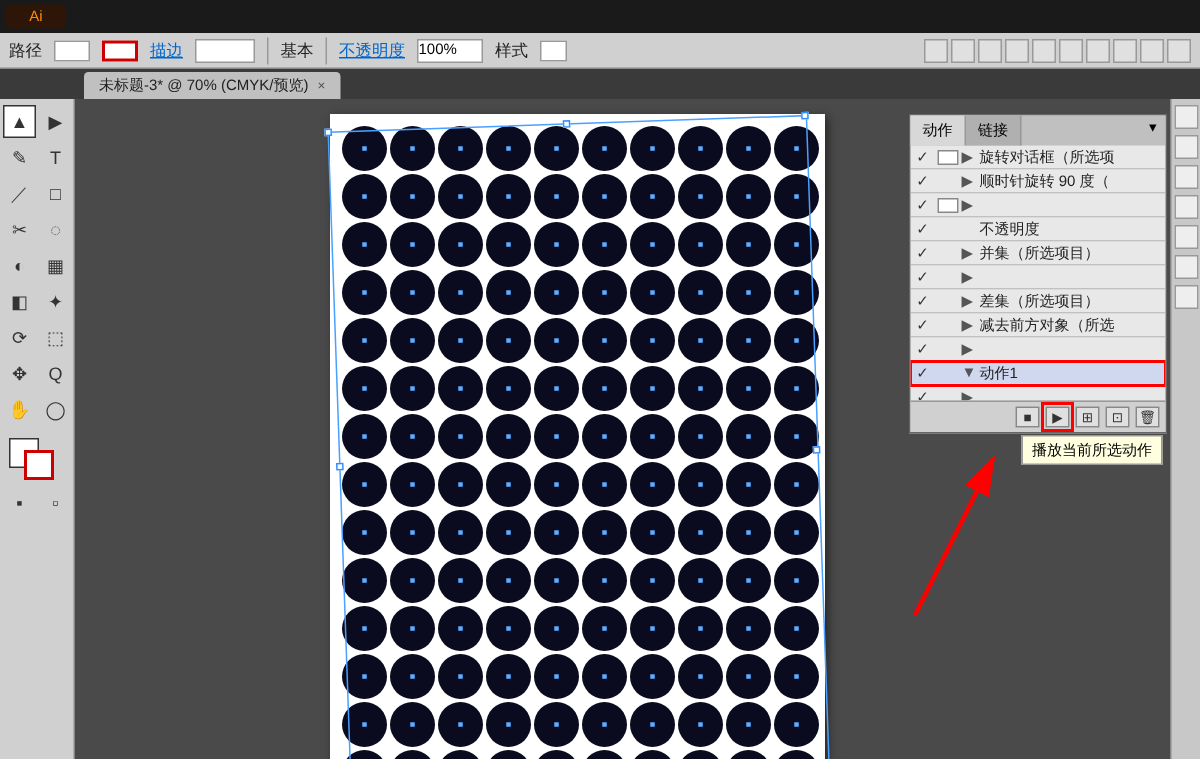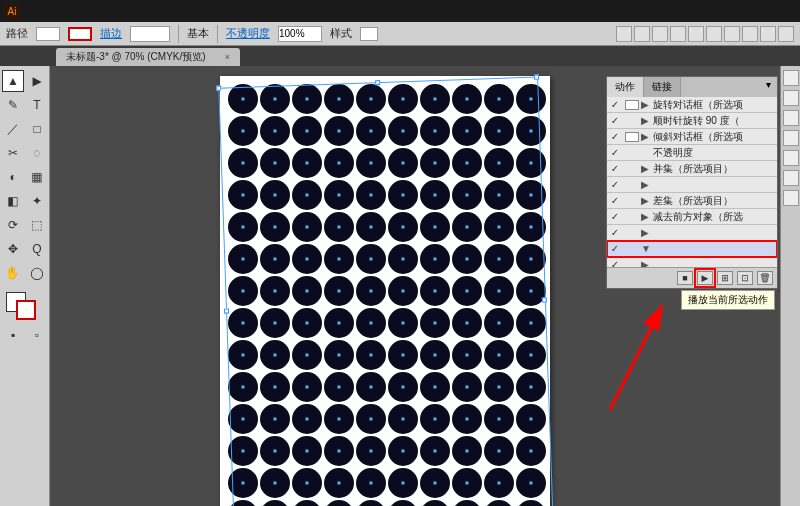--- a/index.html
+++ b/index.html
@@ -1,27 +1,27 @@
 <!DOCTYPE html>
 <html><head>
 <meta charset="utf-8">
 <style>
 * { margin: 0; padding: 0; box-sizing: border-box; font-family: "Microsoft YaHei", sans-serif; user-select: none; }
 body { background: #4a4a4a; width: 800px; height: 506px; overflow: hidden; position: relative; }
 .titlebar { height: 22px; background: #1a1a1a; display: flex; align-items: center; padding: 0 4px; }
-.ai-logo { width: 16px; height: 16px; background: #2d1608; color: #ff8a00; font-size: 10px; font-weight: normal; display: flex; align-items: center; justify-content: center; border-radius: 2px; }
+.ai-logo { width: 40px; height: 16px; background: #2d1608; color: #ff8a00; font-size: 10px; font-weight: normal; display: flex; align-items: center; justify-content: center; border-radius: 2px; }
 .menubar { display: flex; gap: 12px; margin-left: 8px; }
 .menu-item { color: #ddd; font-size: 11px; cursor: default; }
 .controlbar { height: 24px; background: #d0d0d0; display: flex; align-items: center; padding: 0 6px; gap: 8px; border-bottom: 1px solid #888; }
 .ctrl-label { font-size: 11px; color: #222; }
 .ctrl-input { width: 60px; height: 16px; font-size: 10px; border: 1px solid #999; background: #fff; }
 .ctrl-sep { width: 1px; height: 18px; background: #999; }
 .link-blue { color: #0066cc; font-size: 11px; text-decoration: underline; }
 .tabbar { height: 20px; background: #3a3a3a; display: flex; align-items: flex-end; padding-left: 56px; }
-.doctab { background: #c0c0c0; padding: 2px 10px; font-size: 10px; color: #222; border-radius: 3px 3px 0 0; display: flex; align-items: center; gap: 19px; }
+.doctab { background: #c0c0c0; padding: 2px 10px; font-size: 10px; color: #222; border-radius: 3px 3px 0 0; display: flex; align-items: center; gap: 6px; }
 .doctab .x { font-size: 9px; color: #555; }
 .workspace { position: absolute; top: 66px; left: 0; right: 0; bottom: 0; display: flex; }
 .toolbox { width: 50px; background: #d0d0d0; border-right: 1px solid #888; padding: 4px 2px; display: grid; grid-template-columns: 1fr 1fr; gap: 2px; align-content: start; }
 .tool { width: 22px; height: 22px; background: #d0d0d0; display: flex; align-items: center; justify-content: center; font-size: 12px; color: #333; cursor: pointer; border: 1px solid transparent; }
 .tool.sel { background: #fff; border: 1px solid #333; }
 .fill-stroke { grid-column: 1 / 3; height: 32px; position: relative; margin-top: 4px; }
 .sw-fill { position: absolute; width: 20px; height: 20px; background: #fff; border: 1px solid #333; left: 4px; top: 2px; }
 .sw-stroke { position: absolute; width: 20px; height: 20px; background: #fff; border: 2px solid #c00; left: 14px; top: 10px; }
 .canvas-area { flex: 1; background: #4a4a4a; position: relative; overflow: hidden; }
 .artboard { position: absolute; left: 170px; top: 10px; width: 330px; height: 450px; background: #fff; box-shadow: 2px 2px 6px rgba(0,0,0,.5); }
@@ -302,21 +302,20 @@
       <div class="action-row">
         <span class="chk">✓</span>
         <span class="box" style="visibility:hidden"></span>
         <span class="arrow">▶</span>
         <span class="lbl">顺时针旋转 90 度（</span>
       </div>
       <div class="action-row">
         <span class="chk">✓</span>
         <span class="box" style=""></span>
         <span class="arrow">▶</span>
-        <span class="lbl">倾斜对话框（所选项</span>
       </div>
       <div class="action-row">
         <span class="chk">✓</span>
         <span class="box" style="visibility:hidden"></span>
         <span class="arrow"></span>
         <span class="lbl">不透明度</span>
       </div>
       <div class="action-row">
         <span class="chk">✓</span>
         <span class="box" style="visibility:hidden"></span>
@@ -342,20 +341,21 @@
       </div>
       <div class="action-row">
         <span class="chk">✓</span>
         <span class="box" style="visibility:hidden"></span>
         <span class="arrow">▶</span>
       </div>
       <div class="action-row hl">
         <span class="chk">✓</span>
         <span class="box" style="visibility:hidden"></span>
         <span class="arrow">▼</span>
+        <span class="lbl">动作1</span>
       </div>
       <div class="action-row sub">
         <span class="chk">✓</span>
         <span class="box" style="visibility:hidden"></span>
         <span class="arrow">▶</span>
       </div>
     </div>
   <div class="panel-footer">
     <div class="pf-btn">■</div>
     <div class="pf-btn play">▶</div>

